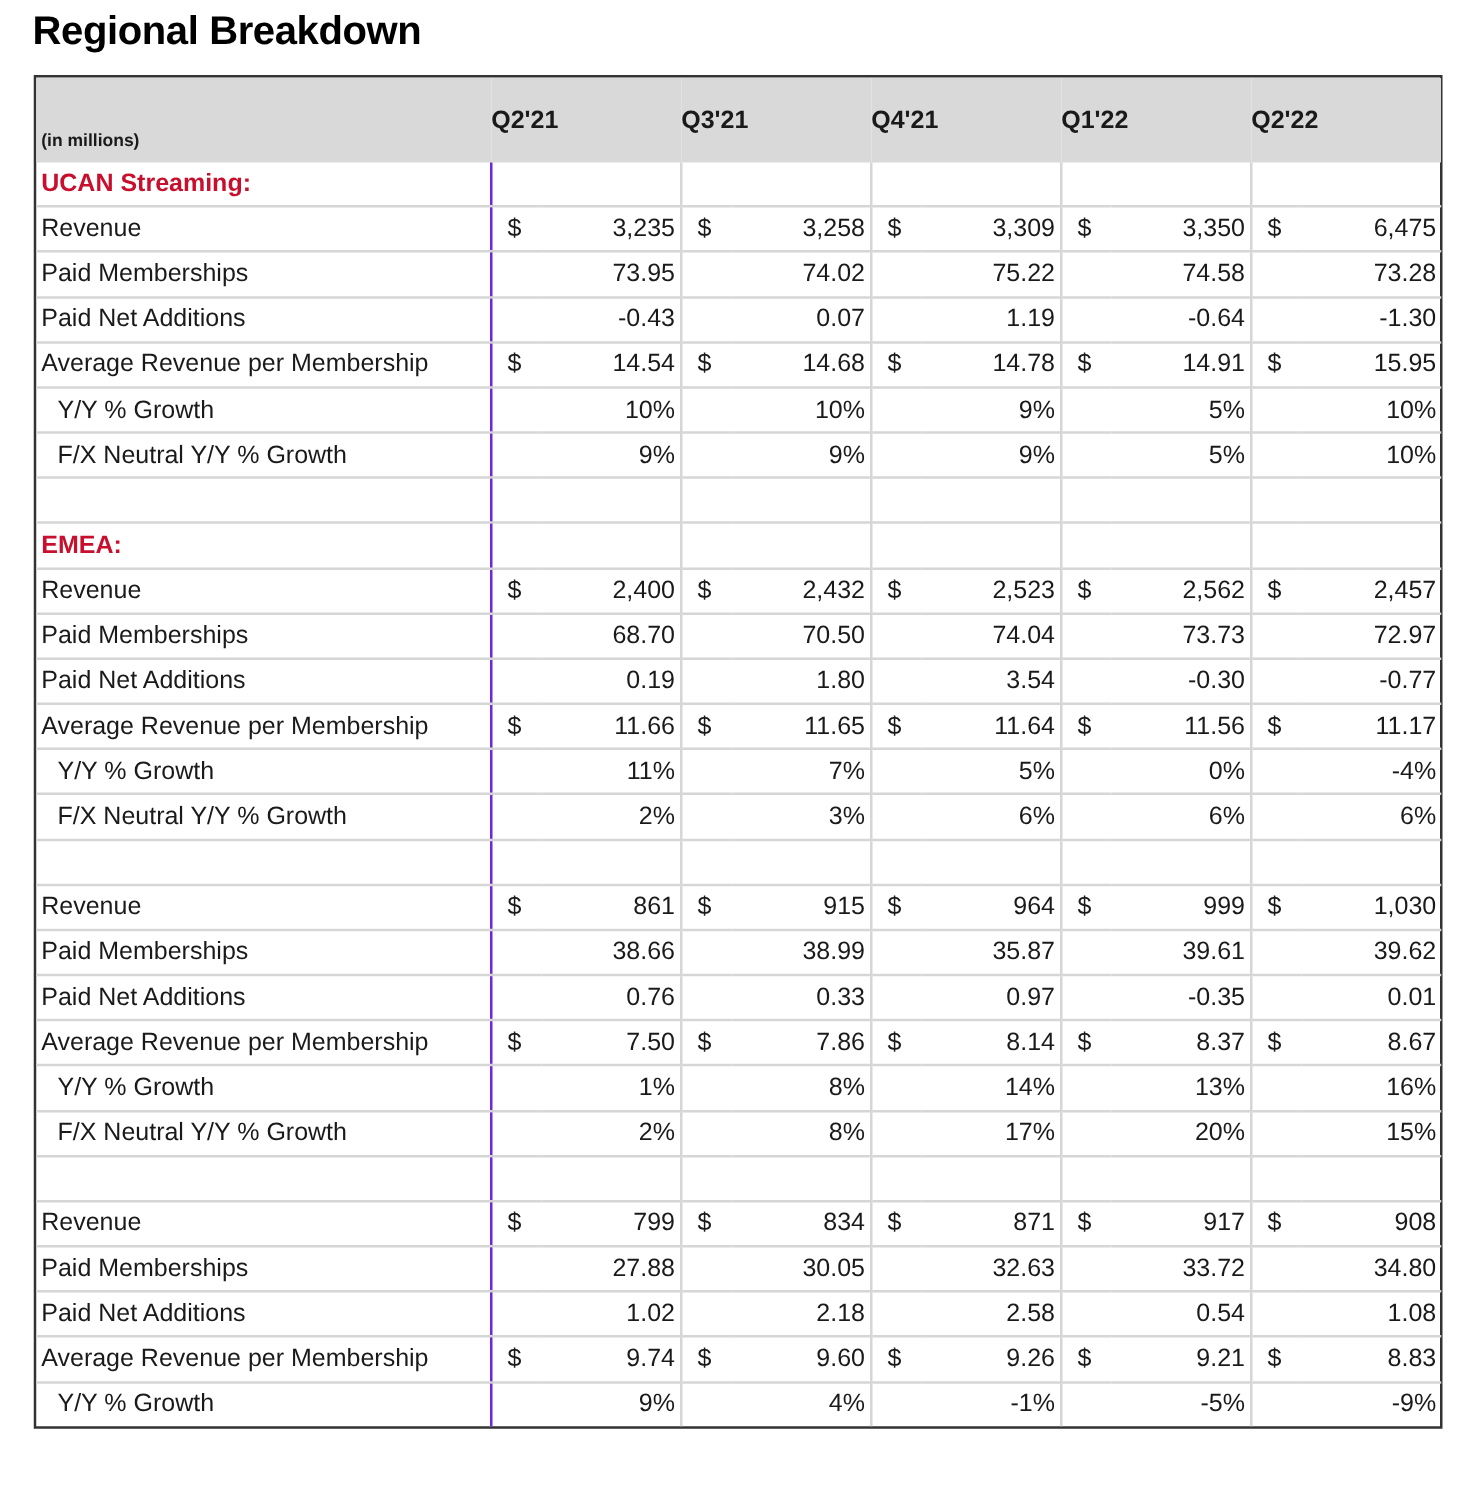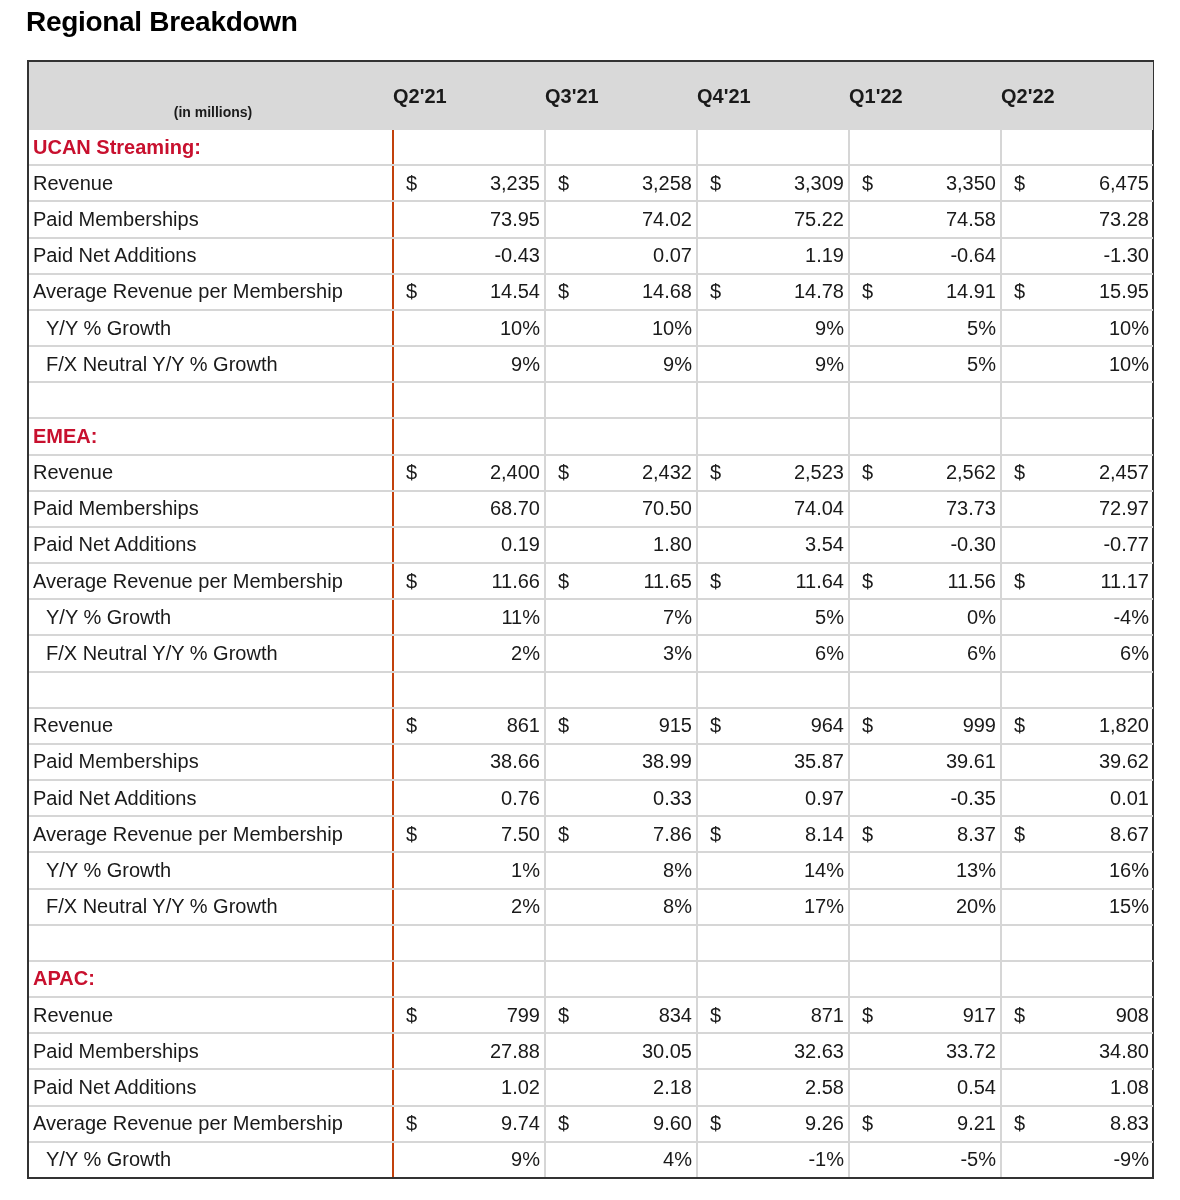--- a/index.html
+++ b/index.html
@@ -1,28 +1,28 @@
 <!DOCTYPE html>
 <html><head>
 <meta charset="utf-8">
 <style>
   html, body { margin: 0; padding: 0; background: #ffffff; }
   body { width: 1180px; height: 1200px; position: relative; font-family: "Liberation Sans", sans-serif; color: #1a1a1a; }
-  .title { position: absolute; left: 26px; top: 6px; font-size: 28px; font-weight: bold; color: #000; letter-spacing: -0.3px; }
+  .title { position: absolute; left: 26px; top: 6px; font-size: 32px; font-weight: bold; color: #000; letter-spacing: -0.3px; }
   .tbl-wrap { position: absolute; left: 27px; top: 60px; width: 1127px; border: 2px solid #333; box-sizing: border-box; }
   table { border-collapse: collapse; width: 100%; table-layout: fixed; }
   col.c-label { width: 364px; }
   col.c-cur { width: 40px; }
   col.c-num { width: 112px; }
   td, th { padding: 0; height: 34.2px; font-size: 20px; white-space: nowrap; overflow: hidden; }
   thead tr th { background: #d9d9d9; height: 58px; font-weight: bold; font-size: 20px; vertical-align: middle; padding-top: 0; }
-  thead th.units { text-align: center; font-size: 14px; padding-left: 4px; vertical-align: bottom; padding-bottom: 10px; }
+  thead th.units { text-align: left; font-size: 14px; padding-left: 4px; vertical-align: bottom; padding-bottom: 10px; }
   thead th.q { text-align: left; }
   tbody td { border-bottom: 2px solid #d6d6d6; }
-  tbody td.label { padding-left: 4px; border-right: 2px solid #c2410c; }
+  tbody td.label { padding-left: 4px; border-right: 2px solid #6d28d9; }
   tbody td.label.indent { padding-left: 17px; }
   tbody td.cur { text-align: left; padding-left: 12px; }
   tbody td.num { text-align: right; padding-right: 4px; border-right: 2px solid #d6d6d6; }
   tbody tr:last-child td { border-bottom: none; }
   tbody td.last { border-right: none; }
   .region { color: #c8102e; font-weight: bold; }
   tr.spacer td { height: 34px; }
 </style>
 </head>
 <body>
@@ -267,21 +267,21 @@
           <td class="label">Revenue</td>
           <td class="cur">$</td>
           <td class="num">861</td>
           <td class="cur">$</td>
           <td class="num">915</td>
           <td class="cur">$</td>
           <td class="num">964</td>
           <td class="cur">$</td>
           <td class="num">999</td>
           <td class="cur">$</td>
-          <td class="num last">1,820</td>
+          <td class="num last">1,030</td>
         </tr>
         <tr>
           <td class="label">Paid Memberships</td>
           <td class="cur"></td>
           <td class="num">38.66</td>
           <td class="cur"></td>
           <td class="num">38.99</td>
           <td class="cur"></td>
           <td class="num">35.87</td>
           <td class="cur"></td>
@@ -336,33 +336,20 @@
           <td class="num">8%</td>
           <td class="cur"></td>
           <td class="num">17%</td>
           <td class="cur"></td>
           <td class="num">20%</td>
           <td class="cur"></td>
           <td class="num last">15%</td>
         </tr>
         <tr class="spacer">
           <td class="label"></td>
-          <td class="cur"></td>
-          <td class="num"></td>
-          <td class="cur"></td>
-          <td class="num"></td>
-          <td class="cur"></td>
-          <td class="num"></td>
-          <td class="cur"></td>
-          <td class="num"></td>
-          <td class="cur"></td>
-          <td class="num last"></td>
-        </tr>
-        <tr>
-          <td class="label region" style="color: rgb(200, 16, 46);">APAC:</td>
           <td class="cur"></td>
           <td class="num"></td>
           <td class="cur"></td>
           <td class="num"></td>
           <td class="cur"></td>
           <td class="num"></td>
           <td class="cur"></td>
           <td class="num"></td>
           <td class="cur"></td>
           <td class="num last"></td>

